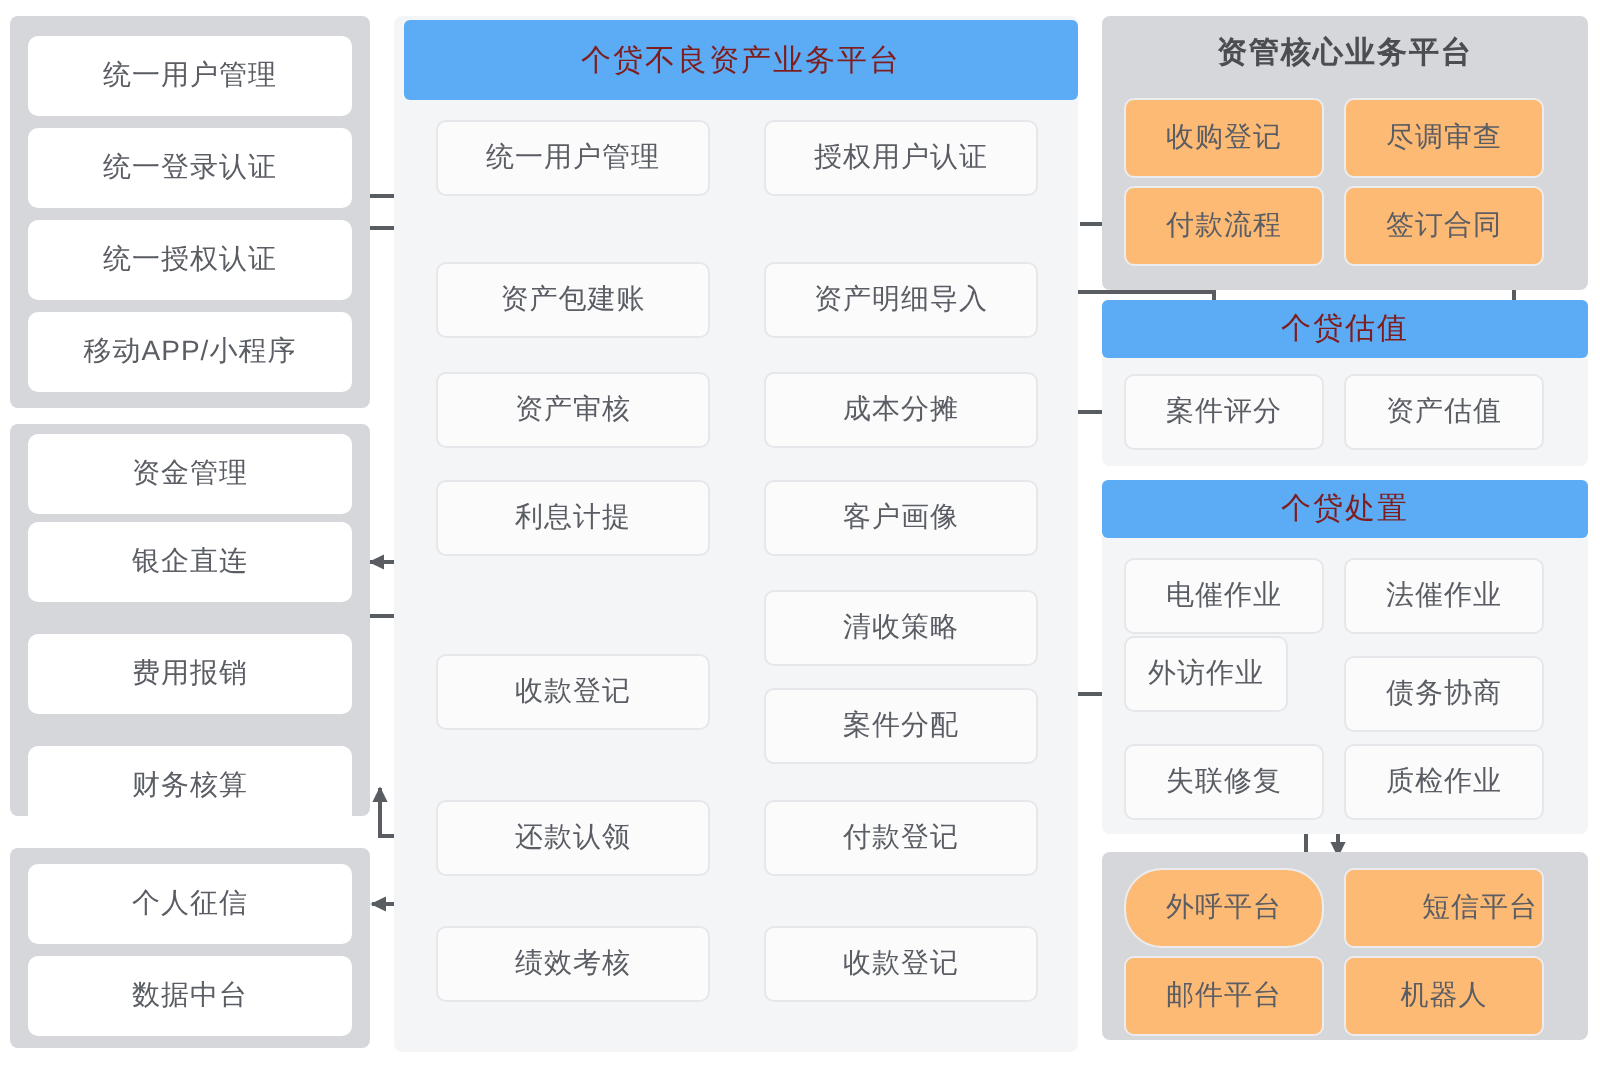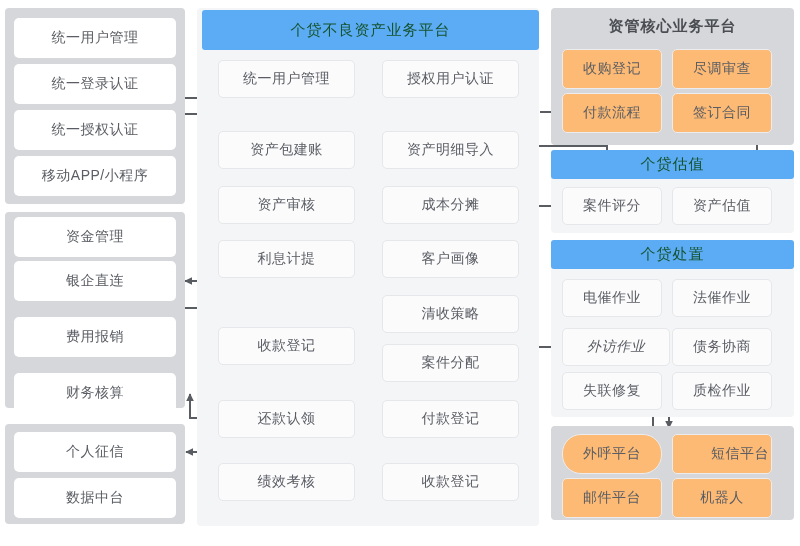--- a/index.html
+++ b/index.html
@@ -50,21 +50,21 @@
     box-sizing:border-box;
     display:flex;
     align-items:center;
     justify-content:center;
     font-size:15px;
     letter-spacing:1px;
     border-radius:3px;
   }
   .hdr.blue{
     background:#5cabf5;
-    color:#14532d;
+    color:#7f1d1d;
   }
   .hdr.grey{
     background:transparent;
     color:#4a4d52;
     font-weight:bold;
   }
   
   #wires{
     position:absolute;left:0;top:0;
     width:800px;height:546px;
@@ -187,21 +187,21 @@
 
   <div class="panel light" style="left:551px;top:150px;width:243px;height:83px;"></div>
   <div class="hdr blue" style="left:551px;top:150px;width:243px;height:29px;">个贷估值</div>
   <div class="node outline" style="left:562px;top:187px;width:100px;height:38px;">案件评分</div>
   <div class="node outline" style="left:672px;top:187px;width:100px;height:38px;">资产估值</div>
 
   <div class="panel light" style="left:551px;top:240px;width:243px;height:177px;"></div>
   <div class="hdr blue" style="left:551px;top:240px;width:243px;height:29px;">个贷处置</div>
   <div class="node outline" style="left:562px;top:279px;width:100px;height:38px;">电催作业</div>
   <div class="node outline" style="left:672px;top:279px;width:100px;height:38px;">法催作业</div>
-  <div class="node outline" style="left:562px;top:328px;width:108px;height:38px;font-style:italic;">外访作业</div>
+  <div class="node outline" style="left:562px;top:318px;width:82px;height:38px;">外访作业</div>
   <div class="node outline" style="left:672px;top:328px;width:100px;height:38px;">债务协商</div>
   <div class="node outline" style="left:562px;top:372px;width:100px;height:38px;">失联修复</div>
   <div class="node outline" style="left:672px;top:372px;width:100px;height:38px;">质检作业</div>
 
   <div class="panel" style="left:551px;top:426px;width:243px;height:94px;"></div>
   <div class="node plain" style="left:562px;top:434px;width:100px;height:40px;border-radius:19px;">外呼平台</div>
   <div class="node plain" style="left:672px;top:434px;width:100px;height:40px;padding-left:36px;">短信平台</div>
   <div class="node plain" style="left:562px;top:478px;width:100px;height:40px;">邮件平台</div>
   <div class="node plain" style="left:672px;top:478px;width:100px;height:40px;">机器人</div>
 

